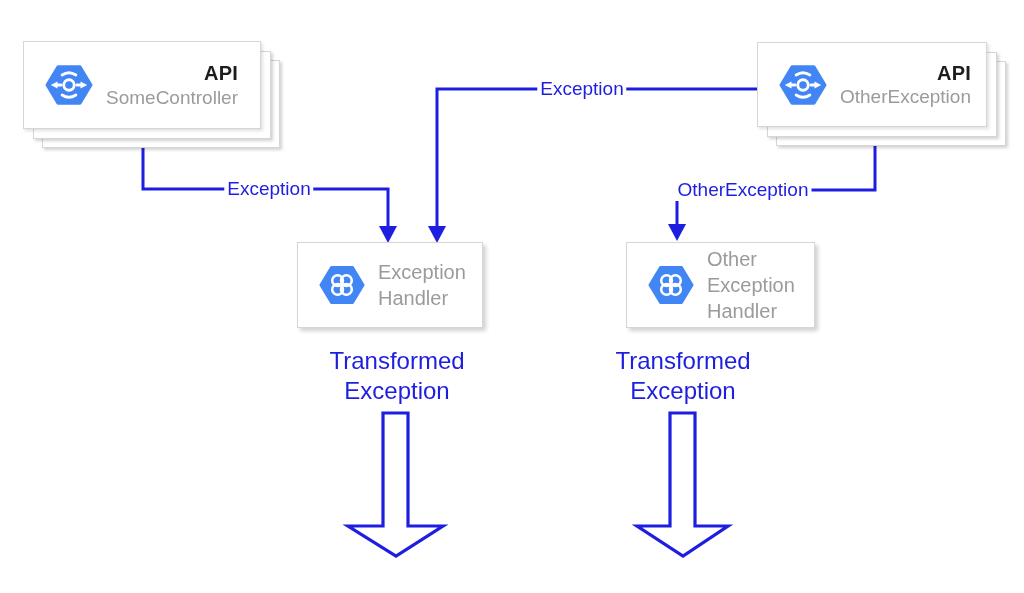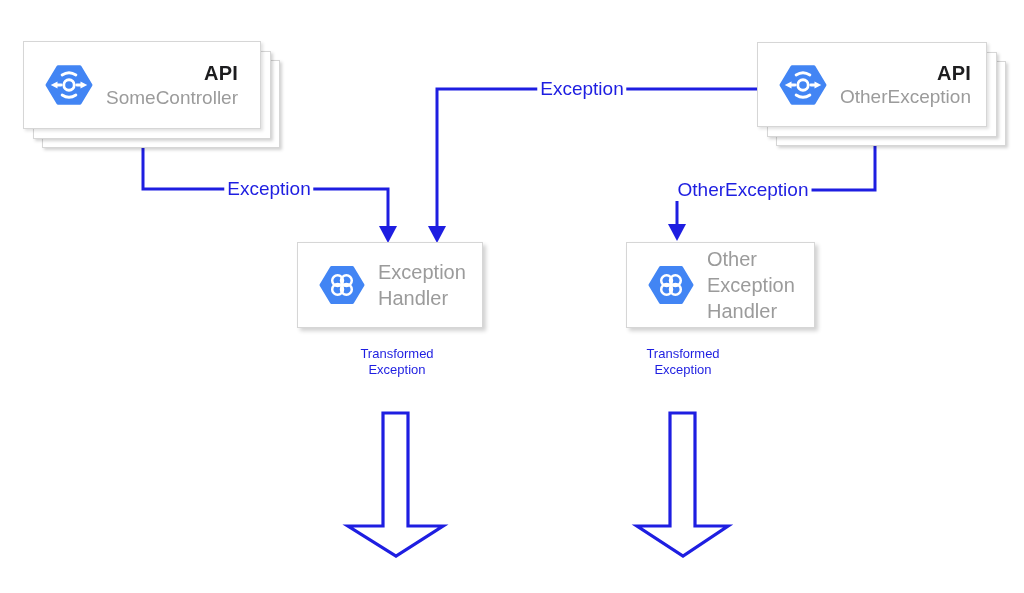--- a/index.html
+++ b/index.html
@@ -44,21 +44,21 @@
   .card-sub{font-size:19px;color:var(--muted);}
   .handler-label{font-size:20px;color:var(--muted);line-height:1.3;white-space:pre-line;}
 
   .edge-label{
     position:absolute;transform:translate(-50%,-50%);
     background:#ffffff;padding:0 3px;
     color:var(--accent);font-size:19px;white-space:nowrap;
   }
   .transformed-label{
     position:absolute;transform:translateX(-50%);
-    color:var(--accent);font-size:13px;line-height:1.25;
+    color:var(--accent);font-size:24px;line-height:1.25;
     text-align:center;white-space:pre-line;
   }
 </style>
 </head>
 <body>
 
 <div class="canvas">
 
   <svg class="overlay" viewBox="0 0 1024 593">
 

